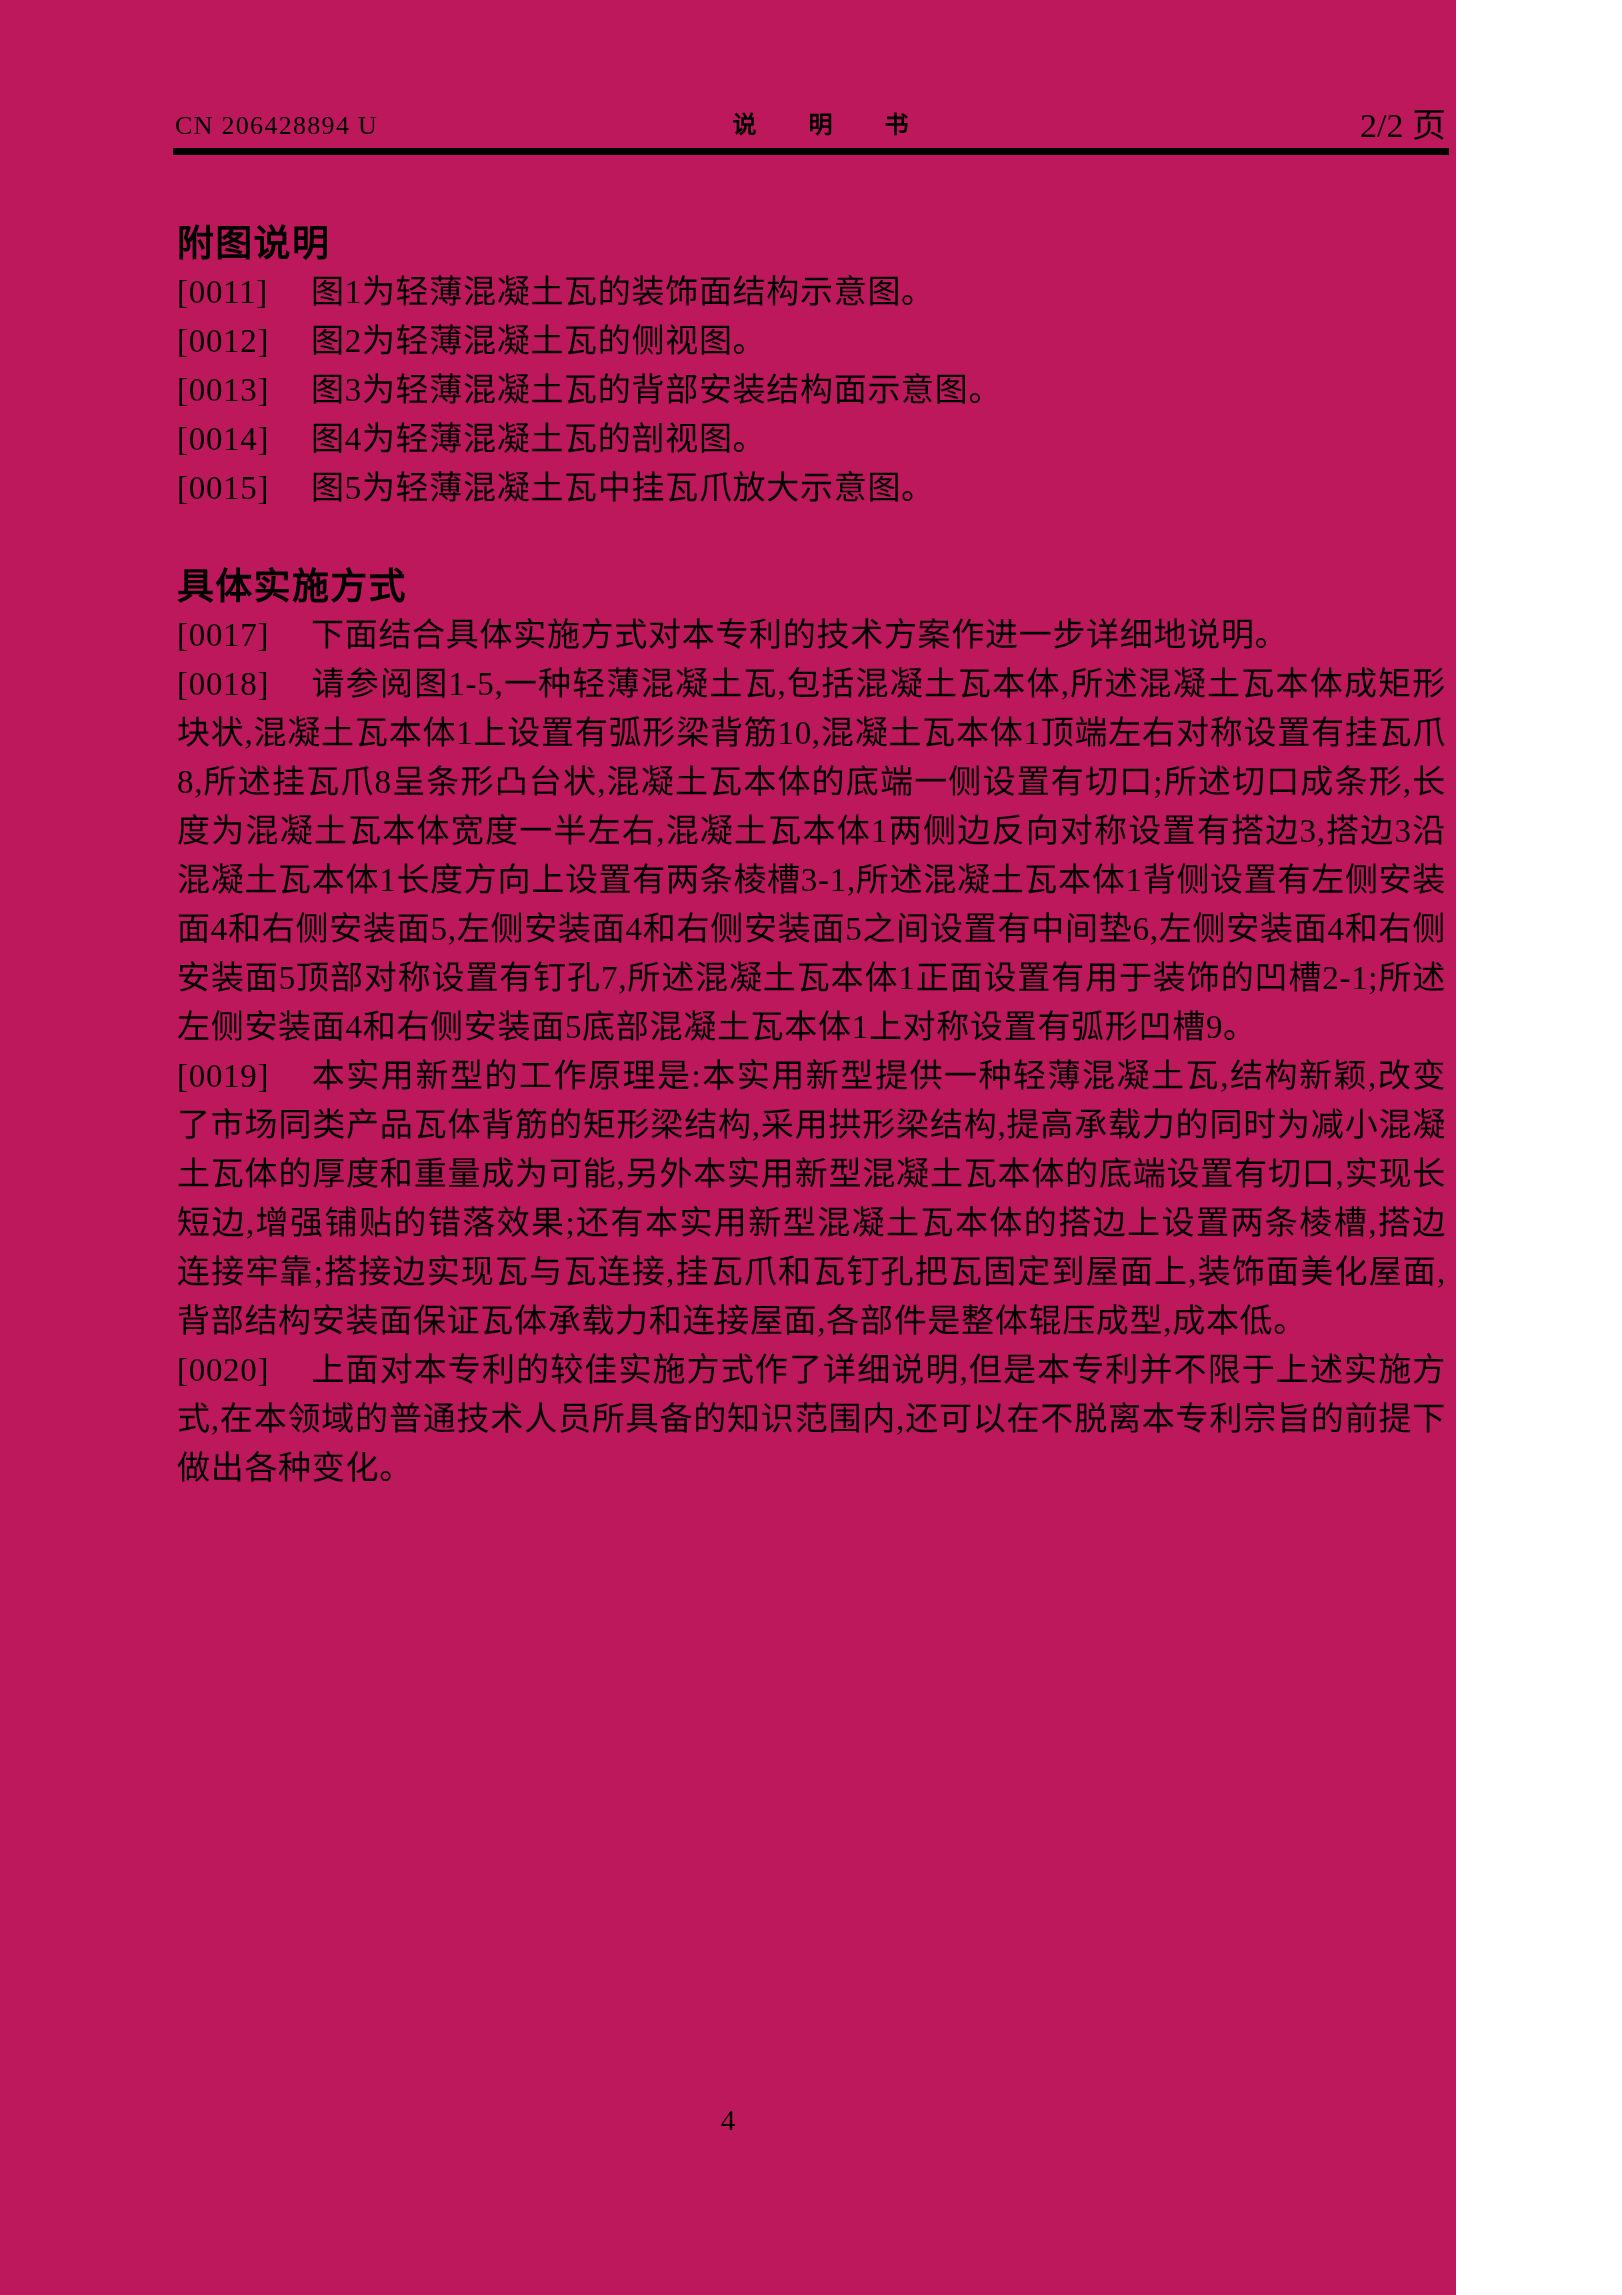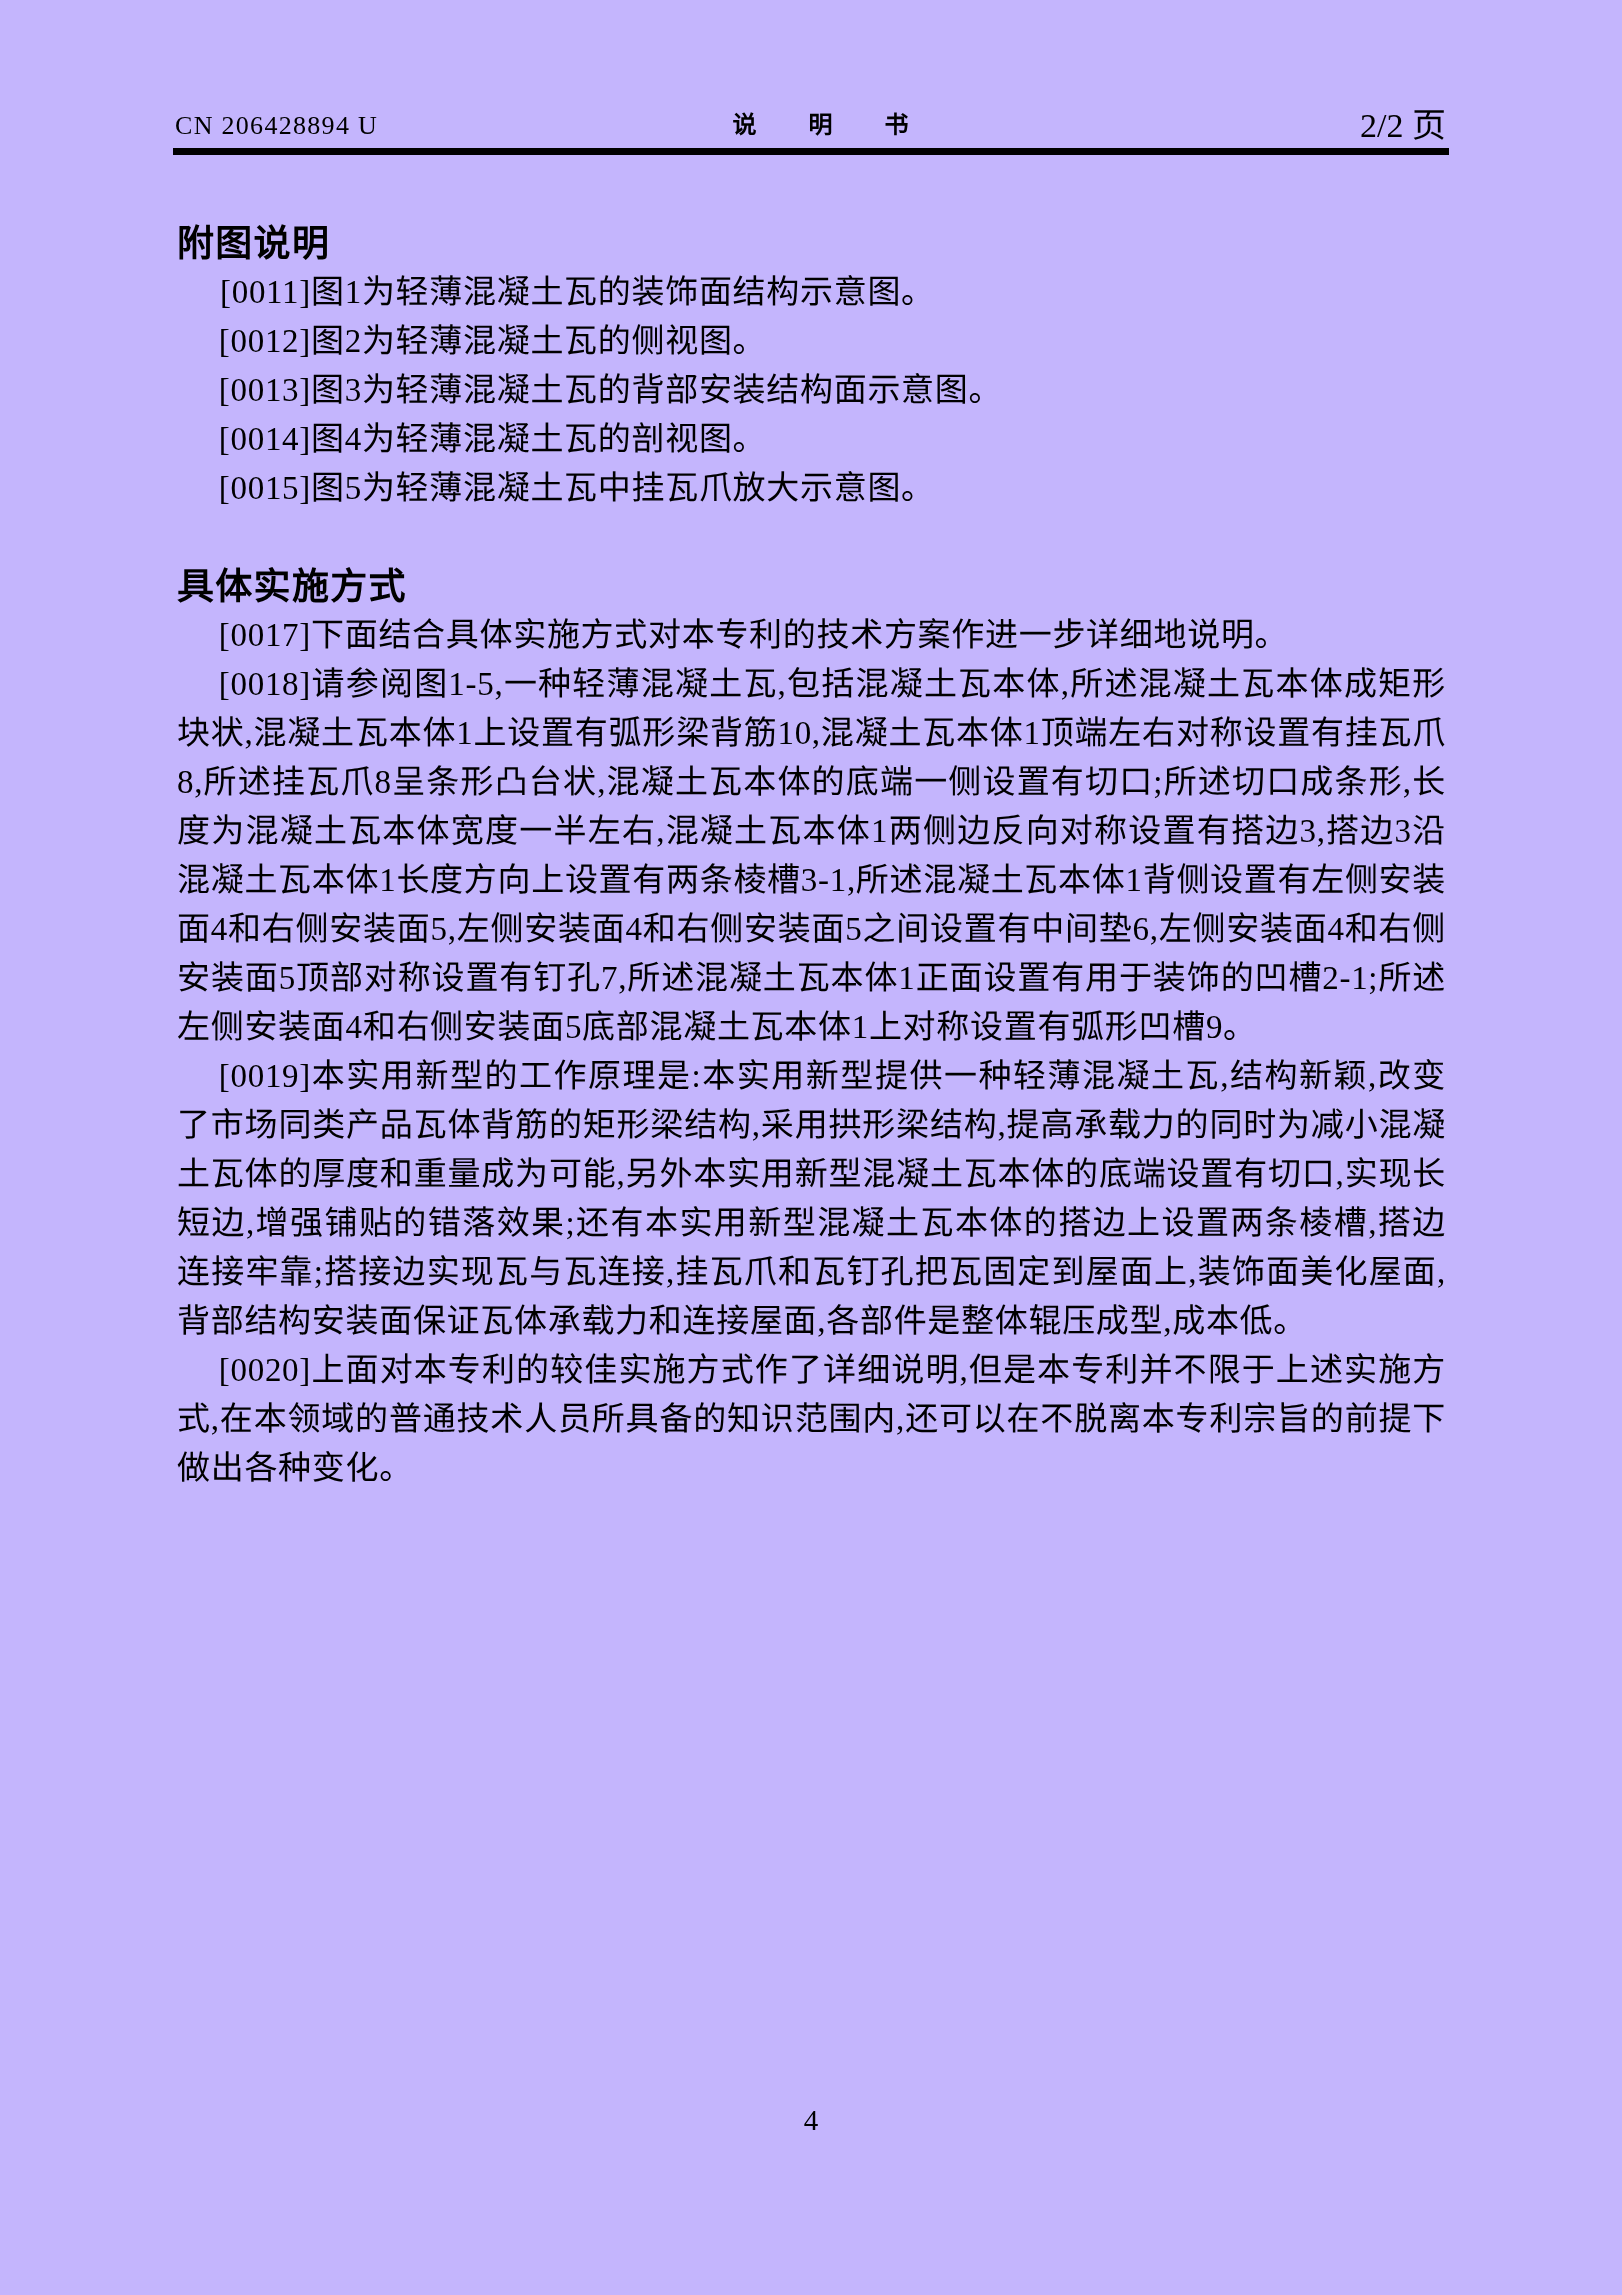--- a/index.html
+++ b/index.html
@@ -3,23 +3,23 @@
 <meta charset="utf-8">
 <style>
   * { box-sizing: border-box; }
   html, body {
     margin: 0;
     padding: 0;
     background: #ffffff;
   }
   .page {
     position: relative;
-    width: 1622px;
+    width: 1456px;
     height: 2295px;
-    background: #c4b5fd;
+    background: #be185d;
     color: #000000;
     overflow: hidden;
   }
   .header {
     position: absolute;
     top: 106px;
     left: 175px;
     width: 1271px;
     display: flex;
     justify-content: space-between;
@@ -81,21 +81,21 @@
   .h-first  { margin-top: 64px; }
   .h-second { margin-top: 49px; }
   .para {
     margin: 0;
     padding: 0;
   }
   .pnum {
     display: inline-block;
     width: 134px;
     letter-spacing: 0.7px;
-    text-align: right;
+    text-align: left;
     font-family: Liberation Serif, serif;
   }
   .footer {
     position: absolute;
     top: 2105px;
     left: 0;
     width: 100%;
     text-align: center;
     font-family: "Liberation Serif", "DejaVu Serif", serif;
     font-size: 29px;

